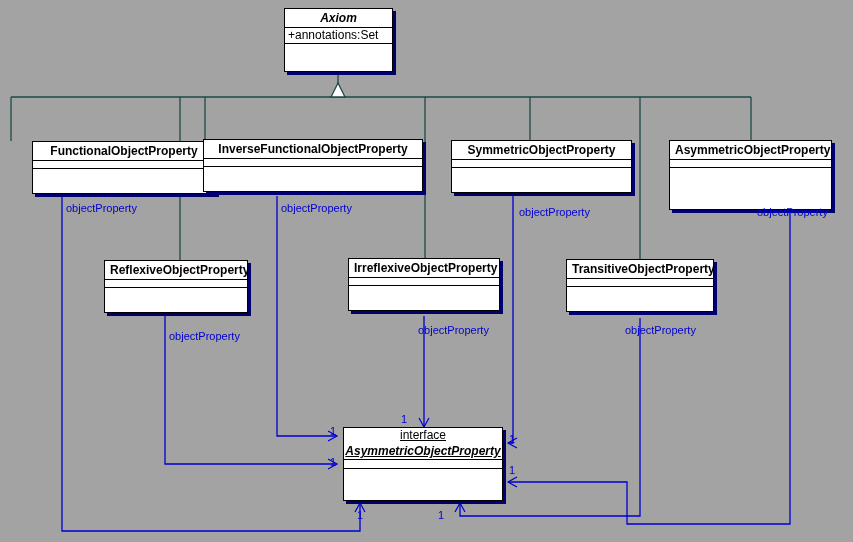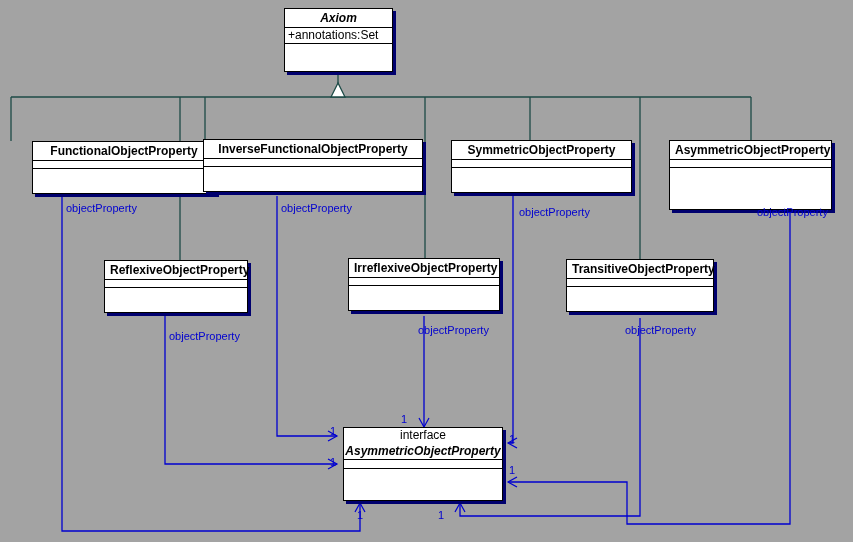--- a/index.html
+++ b/index.html
@@ -200,21 +200,21 @@
     <div class="band attrs" style="height:8px;"></div>
     <div class="band ops" style="height:26px;"></div>
   </div>
 
   <div class="uml-class" style="left:348px; top:258px; width:152px; height:53px;">
     <div class="band name">IrreflexiveObjectProperty</div>
     <div class="band attrs" style="height:8px;"></div>
     <div class="band ops" style="height:26px;"></div>
   </div>
 
-  <div class="uml-class" style="left:343px; top:427px; width:160px; height:74px;">
+  <div class="uml-class" style="left:343px; top:427px; width:160px; height:74px;text-decoration:underline;">
     <div class="band name" style="border-bottom:1px solid #000000; padding:0;">
       <span class="stereo">interface</span>
       <span class="iface-name">AsymmetricObjectProperty</span>
     </div>
     <div class="band attrs" style="height:9px;"></div>
     <div class="band ops" style="height:25px;"></div>
   </div>
 
   <div class="role-label" style="left:66px; top:202px;">objectProperty</div>
   <div class="role-label" style="left:281px; top:202px;">objectProperty</div>

